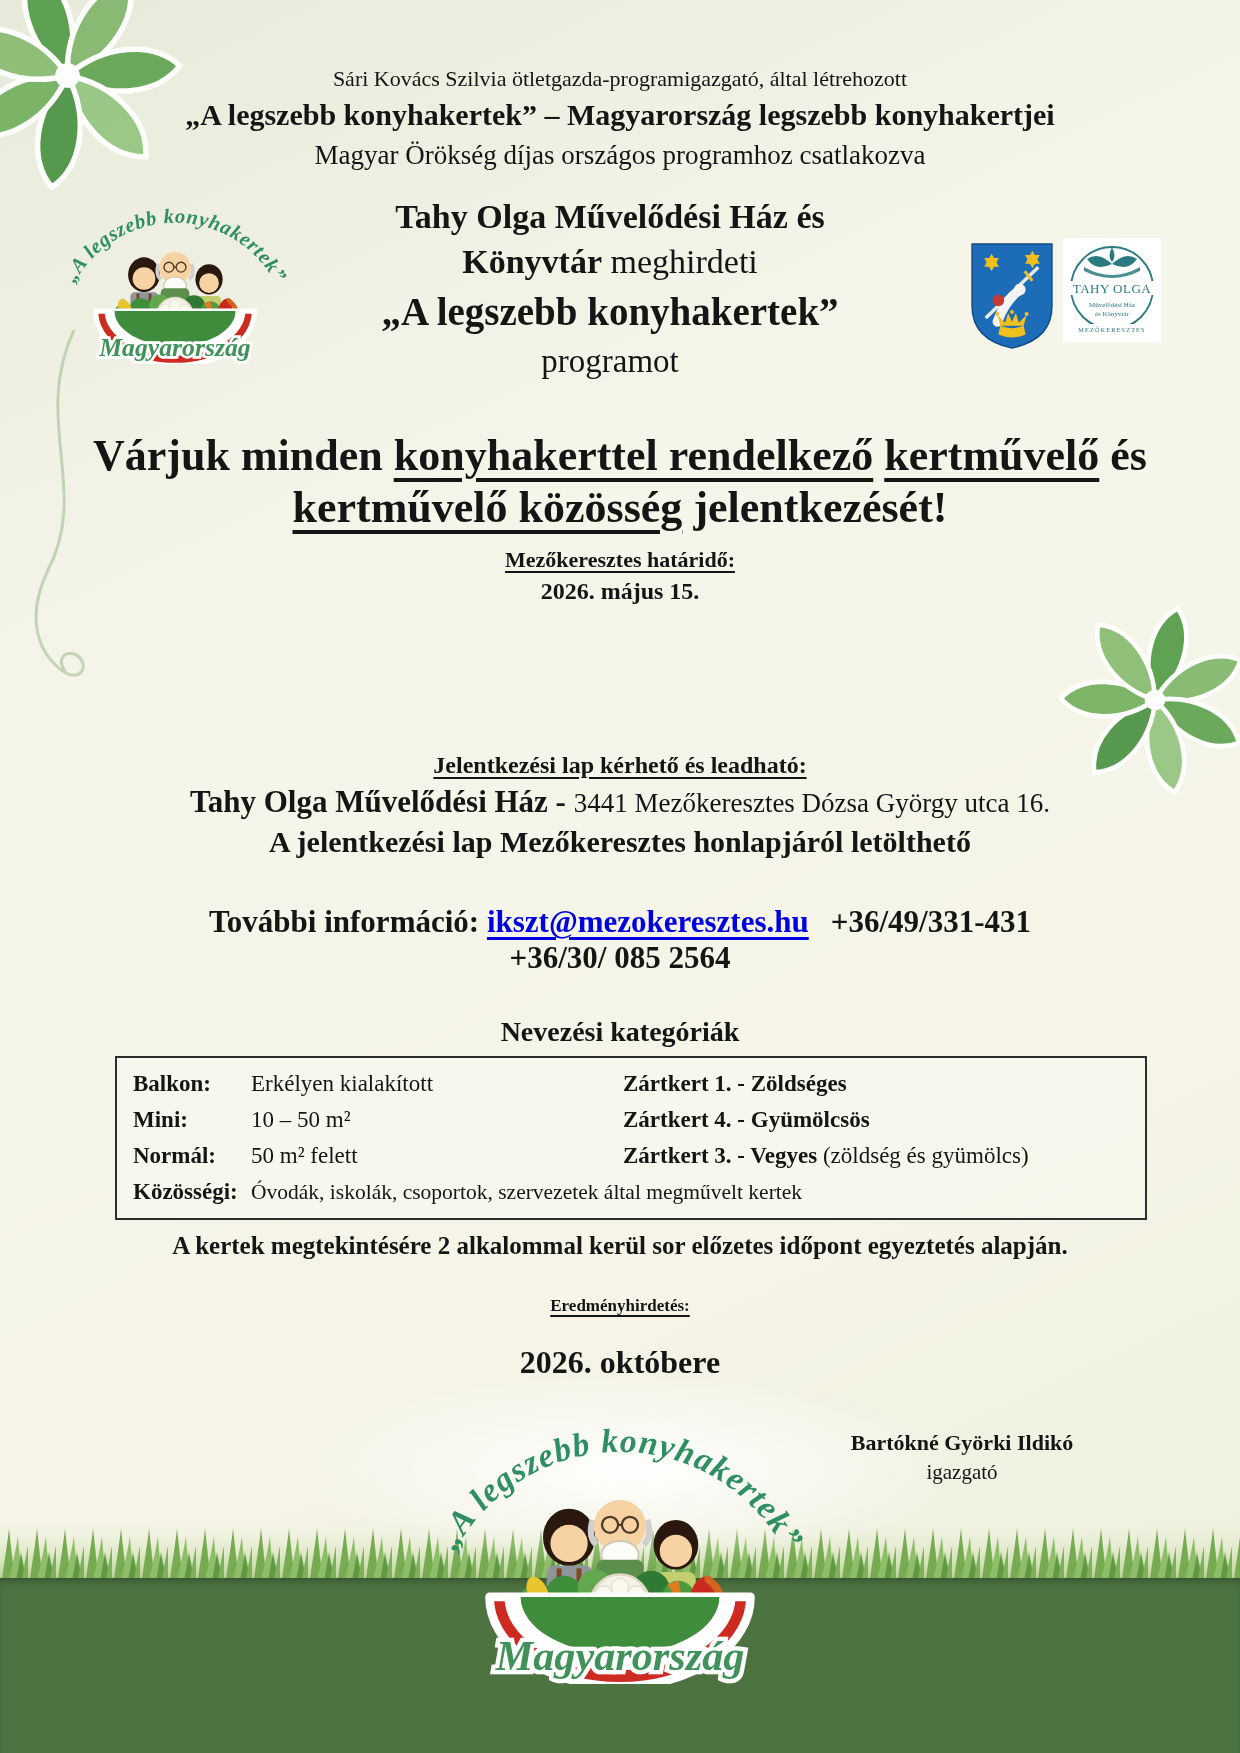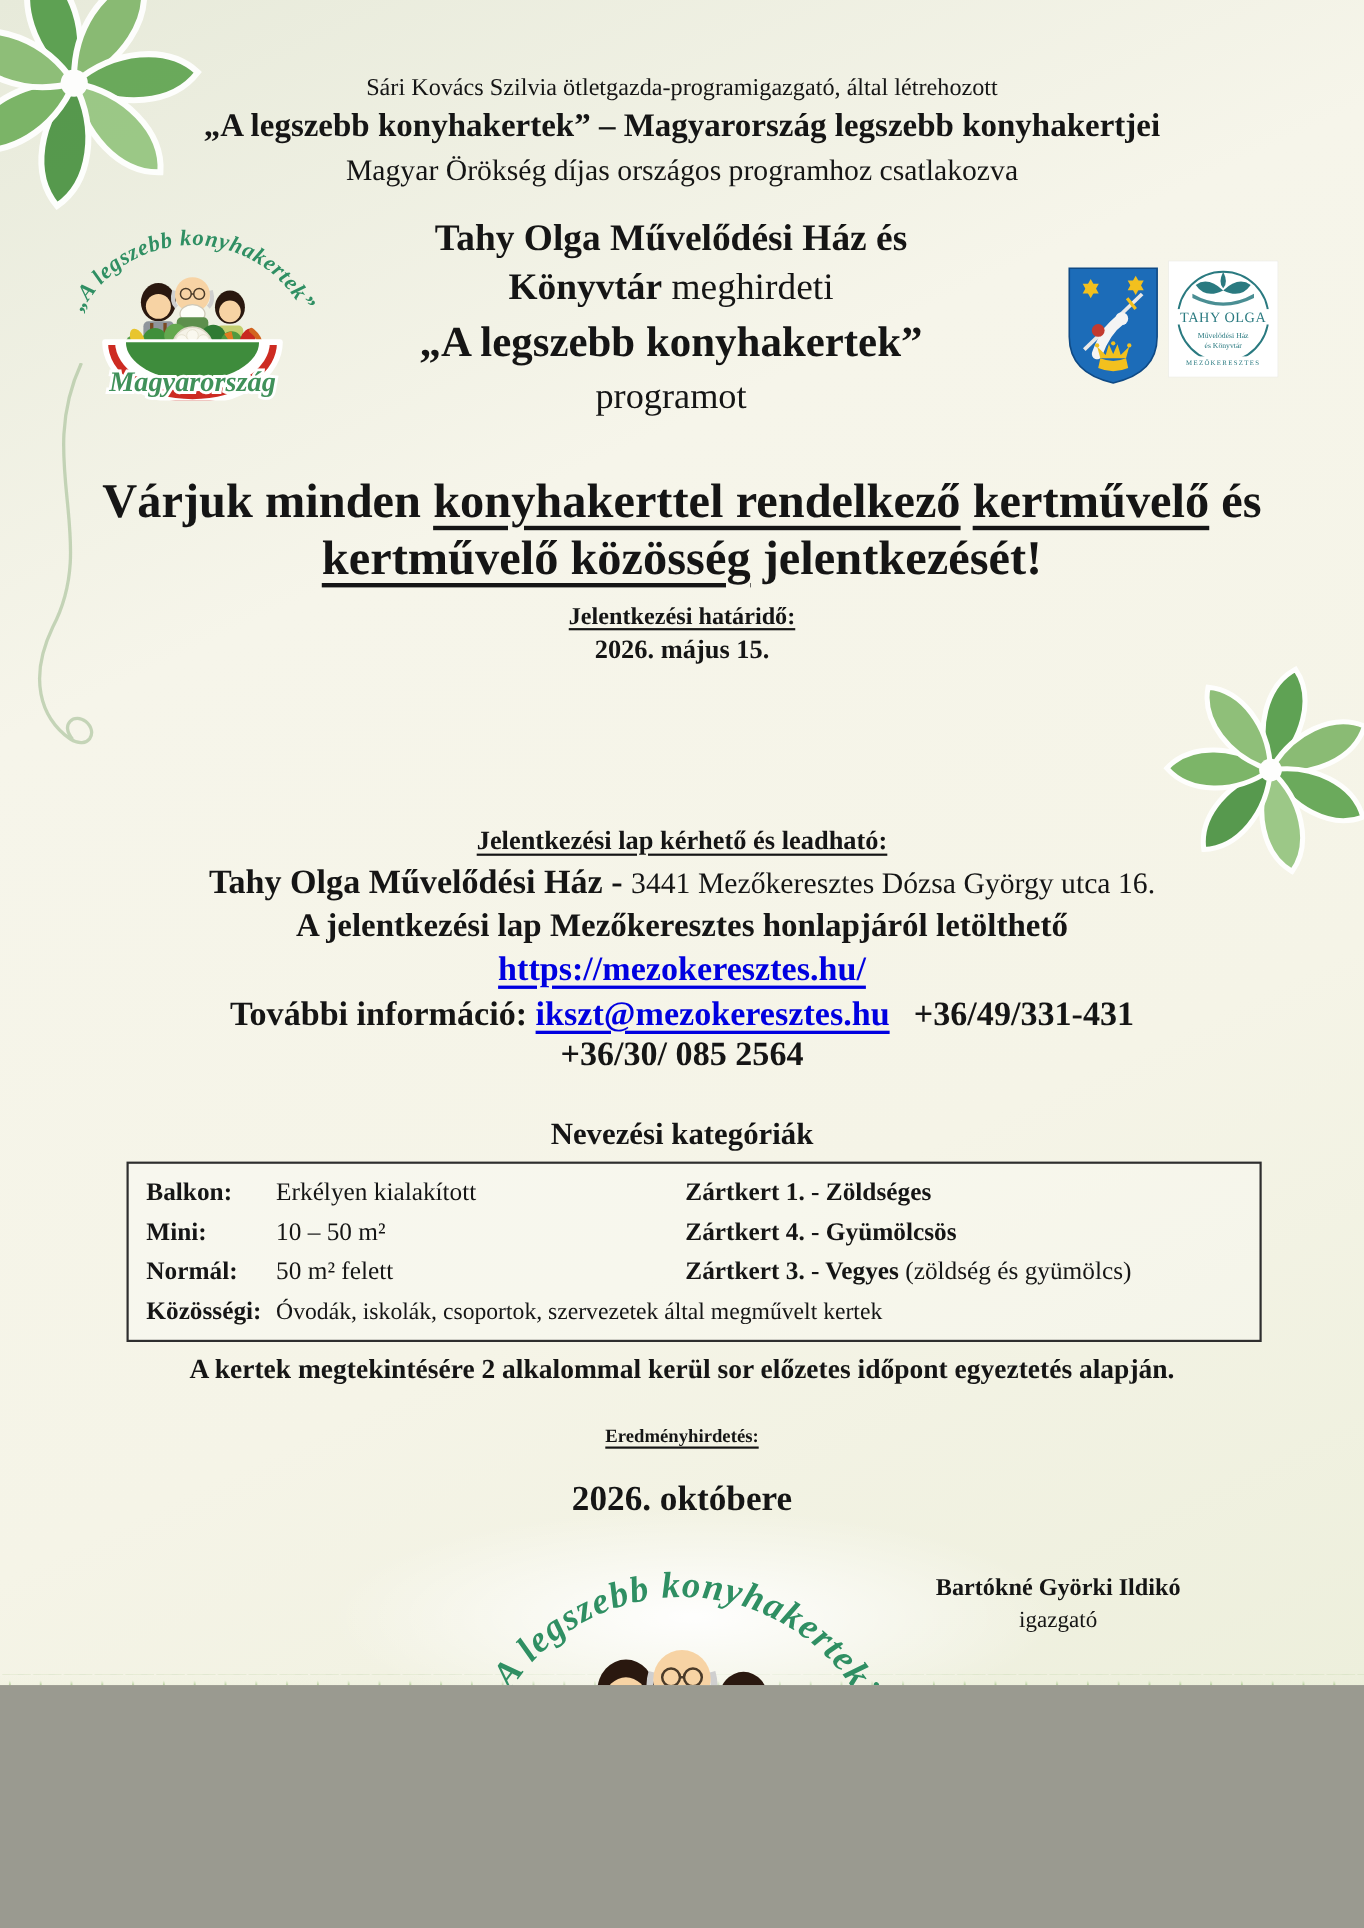--- a/index.html
+++ b/index.html
@@ -1,17 +1,17 @@
 <!DOCTYPE html>
 <html><head>
 <meta charset="utf-8">
 <style>
   html,body{margin:0;padding:0;background:#9a9a90;}
   .page{
-    position:relative;width:1240px;height:1532px;margin:0 auto;overflow:hidden;
+    position:relative;width:1240px;height:1753px;margin:0 auto;overflow:hidden;
     background:linear-gradient(155deg,#e7eada 0%,#f6f5ea 32%,#f5f4e7 68%,#edefdc 100%);
     font-family:"Liberation Serif","DejaVu Serif",serif;color:#151515;
   }
   .abs{position:absolute;}
   .center{position:absolute;left:0;width:100%;text-align:center;}
   
   .hdr{top:64px;}
   .hdr-l1{font-size:22px;line-height:30px;}
   .hdr-l2{font-size:30px;font-weight:bold;line-height:42px;}
   .hdr-l3{font-size:27px;line-height:38px;}
@@ -233,31 +233,28 @@
 
   <div class="center invite">
     <div>
       <span>Várjuk minden </span><span class="uline">konyhakerttel rendelkező</span><span> </span><span class="uline">kertművelő</span><span> és</span>
     </div>
     <div>
       <span class="uline">kertművelő közösség</span><span> jelentkezését!</span>
     </div>
   </div>
 
-  <div class="center dl-label sec-label">Jelentkezési határidő:</div>
+  <div class="center dl-label sec-label">Mezőkeresztes határidő:</div>
   <div class="center dl-date">2026. május 15.</div>
 
   <div class="center app-head sec-label">Jelentkezési lap kérhető és leadható:</div>
   <div class="center app-place">
     <b>Tahy Olga Művelődési Ház - </b><span>3441 Mezőkeresztes Dózsa György utca 16.</span>
   </div>
   <div class="center app-dl">A jelentkezési lap Mezőkeresztes honlapjáról letölthető</div>
-  <div class="center app-site">
-    <a class="blue-link">https://mezokeresztes.hu/</a>
-  </div>
   <div class="center app-info">
     <span>További információ: </span><a class="blue-link">ikszt@mezokeresztes.hu</a><span class="phone">+36/49/331-431</span>
   </div>
   <div class="center app-phone2">+36/30/ 085 2564</div>
 
   <div class="center cat-title">Nevezési kategóriák</div>
   <div class="cat-table">
     <div class="cat-row">
       <span class="lbl">Balkon:</span>
       <span class="desc">Erkélyen kialakított</span>

